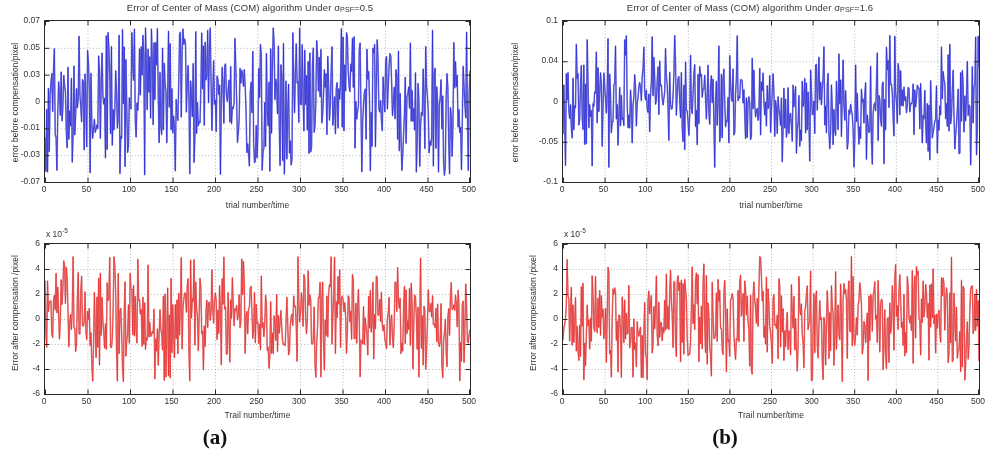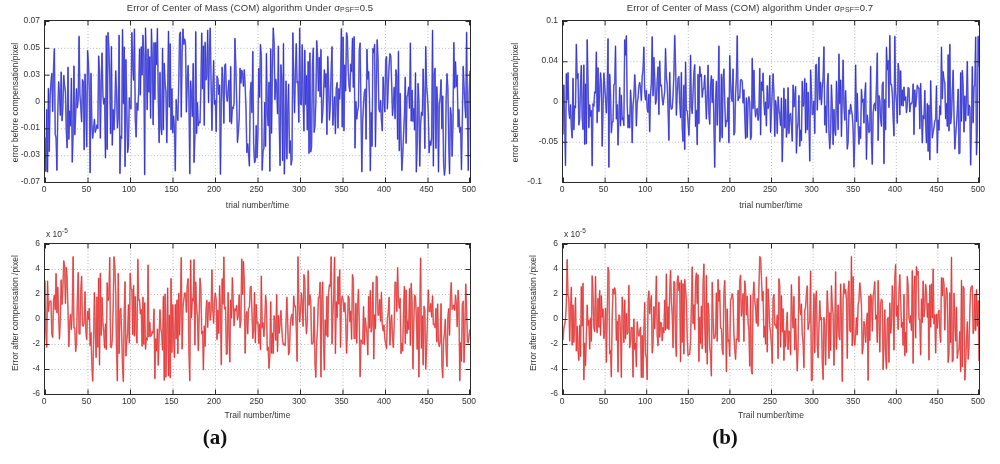--- a/index.html
+++ b/index.html
@@ -169,21 +169,21 @@
       <div class="xtick" style="left: 256.5px; top: 184px;">250</div>
       <div class="xtick" style="left: 299px; top: 184px;">300</div>
       <div class="xtick" style="left: 341.5px; top: 184px;">350</div>
       <div class="xtick" style="left: 384px; top: 184px;">400</div>
       <div class="xtick" style="left: 426.5px; top: 184px;">450</div>
       <div class="xtick" style="left: 469px; top: 184px;">500</div>
     </div>
 
   <div class="panel" style="left:500px;top:0px;width:500px;height:215px;">
     <div class="plot-title" style="top:2px;left:0;width:500px;">
-      <span>Error of Center of Mass (COM) algorithm Under </span><span>σ</span><sub>PSF</sub><span>=0.7</span>
+      <span>Error of Center of Mass (COM) algorithm Under </span><span>σ</span><sub>PSF</sub><span>=1.6</span>
     </div>
     <div class="ylabel" style="left:10px;top:185px;width:165px;">error before compensation/pixel</div>
     <div class="axes" id="ax1" style="left:62px;top:20px;width:418px;height:163px;">
         <svg width="416" height="161" viewBox="0 0 416 161">
           <g>
             <line x1="42.1" x2="42.1" y1="0" y2="161" stroke="#9a9a9a" stroke-width="0.7" stroke-dasharray="1,2.2"></line>
             <line x1="83.7" x2="83.7" y1="0" y2="161" stroke="#9a9a9a" stroke-width="0.7" stroke-dasharray="1,2.2"></line>
             <line x1="125.3" x2="125.3" y1="0" y2="161" stroke="#9a9a9a" stroke-width="0.7" stroke-dasharray="1,2.2"></line>
             <line x1="166.9" x2="166.9" y1="0" y2="161" stroke="#9a9a9a" stroke-width="0.7" stroke-dasharray="1,2.2"></line>
             <line x1="208.5" x2="208.5" y1="0" y2="161" stroke="#9a9a9a" stroke-width="0.7" stroke-dasharray="1,2.2"></line>
@@ -225,21 +225,21 @@
           <line x1="291.7" x2="291.7" y1="0" y2="4.5" stroke="#2a2a2a" stroke-width="1"></line>
           <line x1="333.3" x2="333.3" y1="161" y2="156.5" stroke="#2a2a2a" stroke-width="1"></line>
           <line x1="333.3" x2="333.3" y1="0" y2="4.5" stroke="#2a2a2a" stroke-width="1"></line>
           <line x1="374.90000000000003" x2="374.90000000000003" y1="161" y2="156.5" stroke="#2a2a2a" stroke-width="1"></line>
           <line x1="374.90000000000003" x2="374.90000000000003" y1="0" y2="4.5" stroke="#2a2a2a" stroke-width="1"></line>
           <line x1="415.5" x2="415.5" y1="161" y2="156.5" stroke="#2a2a2a" stroke-width="1"></line>
           <line x1="415.5" x2="415.5" y1="0" y2="4.5" stroke="#2a2a2a" stroke-width="1"></line>
         </svg>
       </div>
     <div class="xlabel" style="left:62px;top:200px;width:418px;">trial number/time</div>
-  <div class="ytick" style="left: 4px; width: 38px; top: 181px;">-0.1</div>
+  <div class="ytick" style="left: 20px; width: 38px; top: 181px;">-0.1</div>
       <div class="ytick" style="left: 20px; width: 38px; top: 140.75px;">-0.05</div>
       <div class="ytick" style="left: 20px; width: 38px; top: 100.5px;">0</div>
       <div class="ytick" style="left: 20px; width: 38px; top: 60.25px;">0.04</div>
       <div class="ytick" style="left: 20px; width: 38px; top: 20px;">0.1</div>
       <div class="xtick" style="left: 62px; top: 184px;">0</div>
       <div class="xtick" style="left: 103.6px; top: 184px;">50</div>
       <div class="xtick" style="left: 145.2px; top: 184px;">100</div>
       <div class="xtick" style="left: 186.8px; top: 184px;">150</div>
       <div class="xtick" style="left: 228.4px; top: 184px;">200</div>
       <div class="xtick" style="left: 270px; top: 184px;">250</div>

